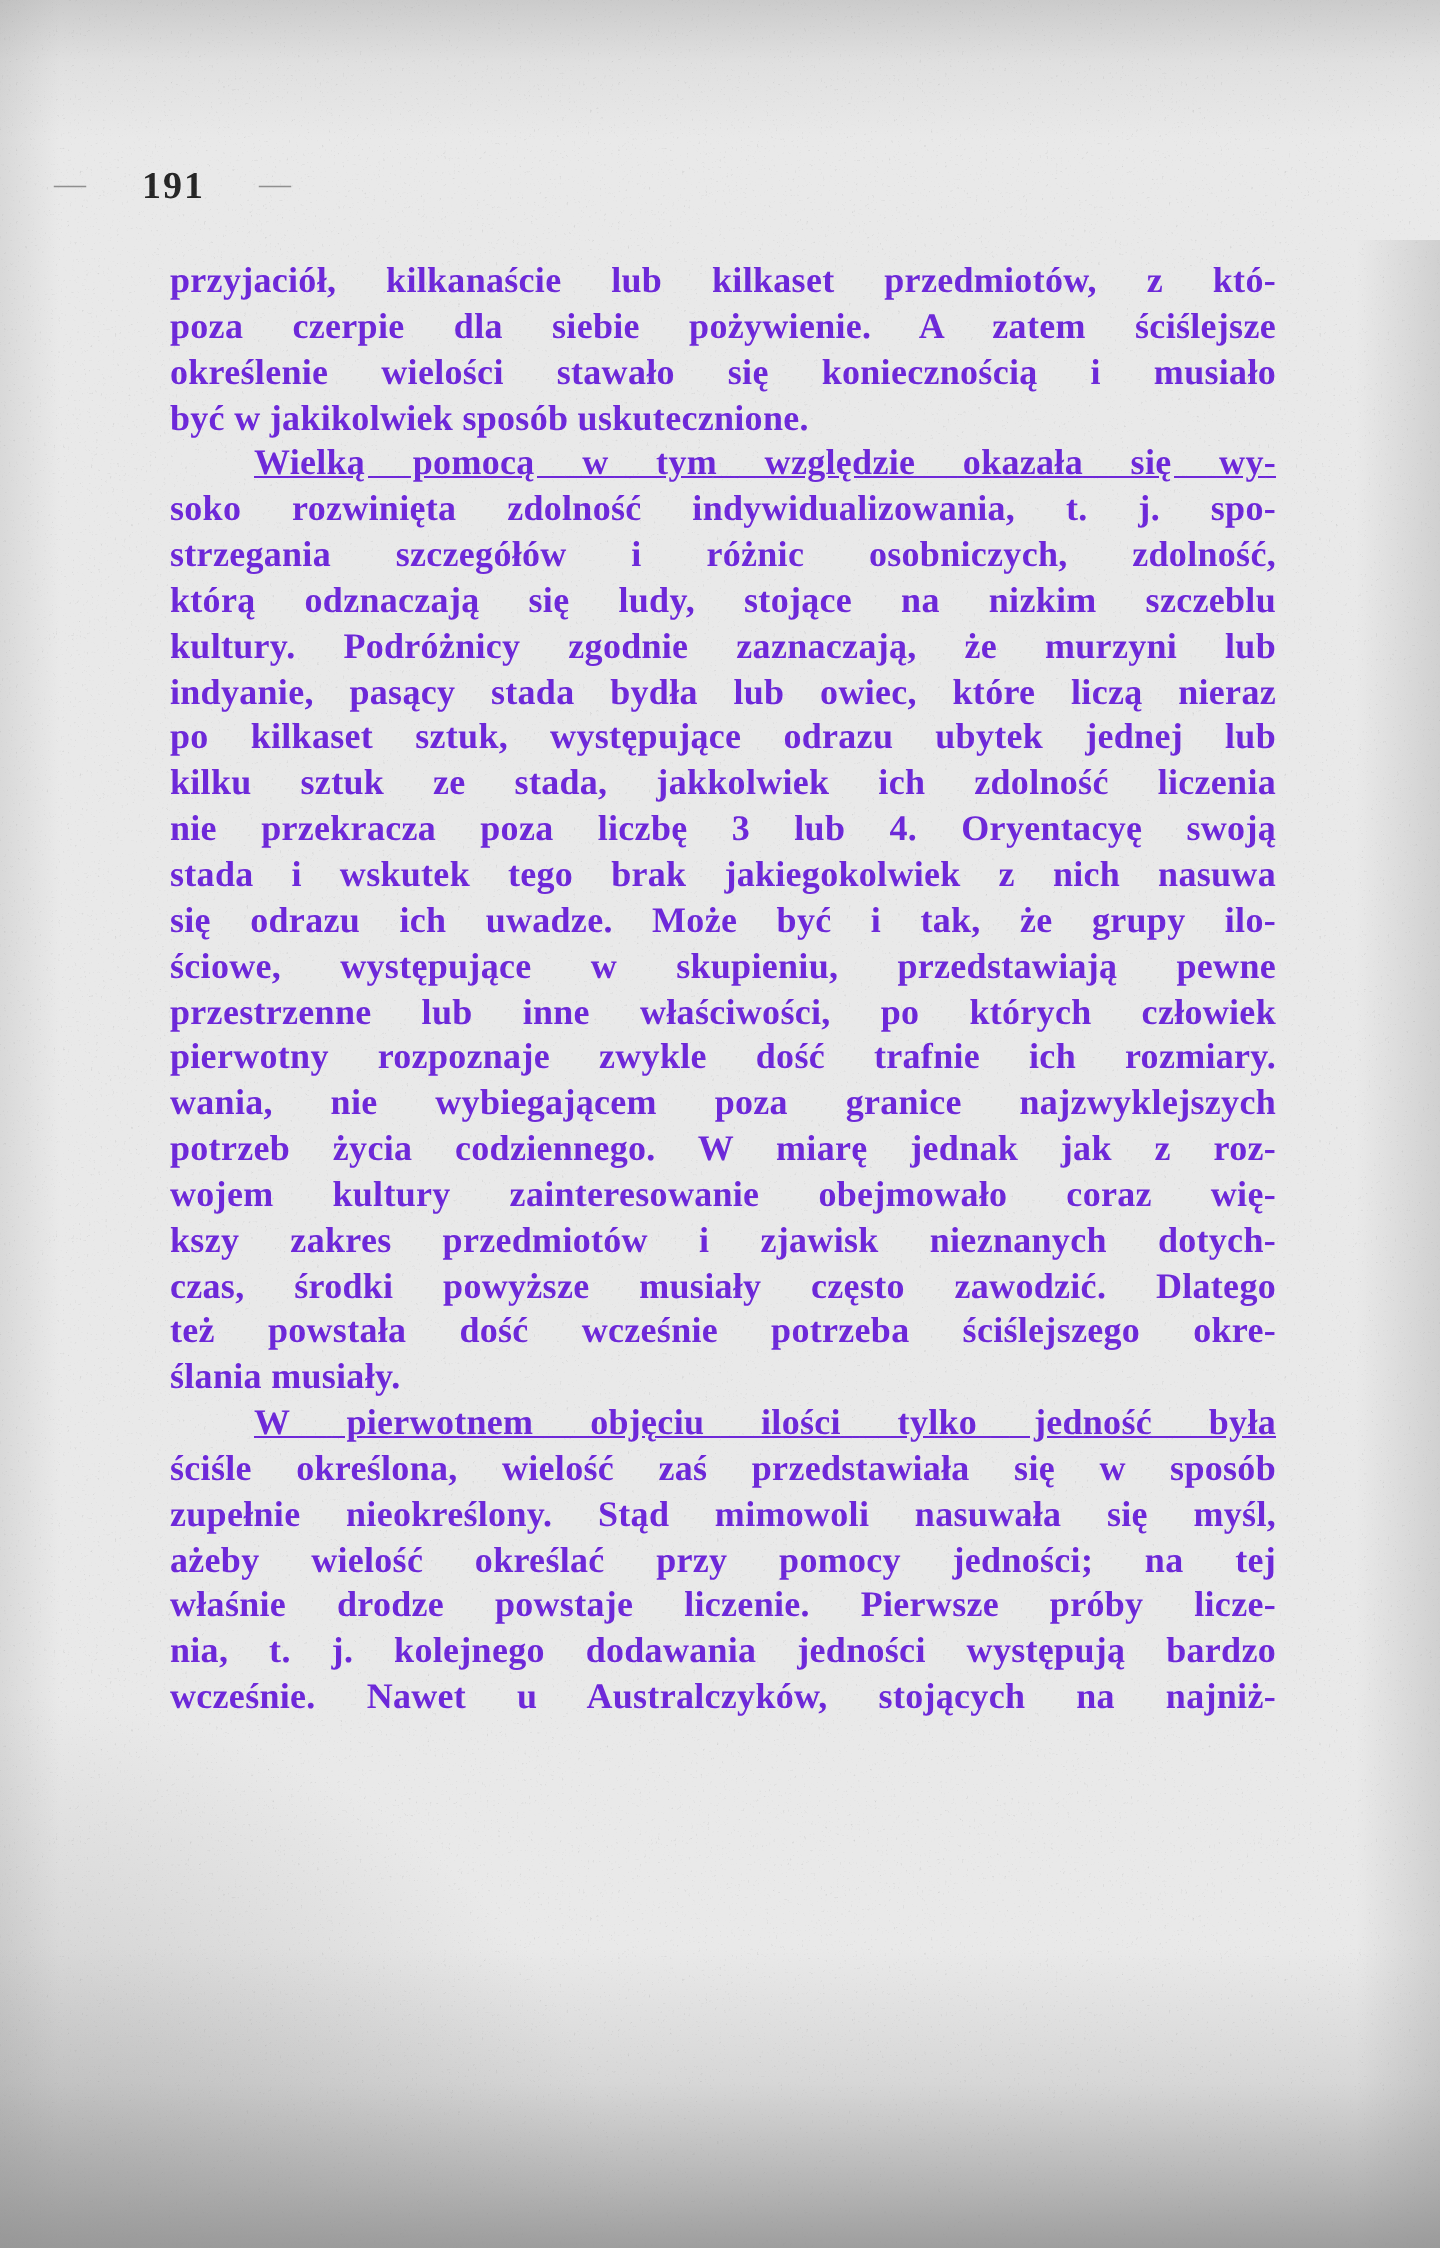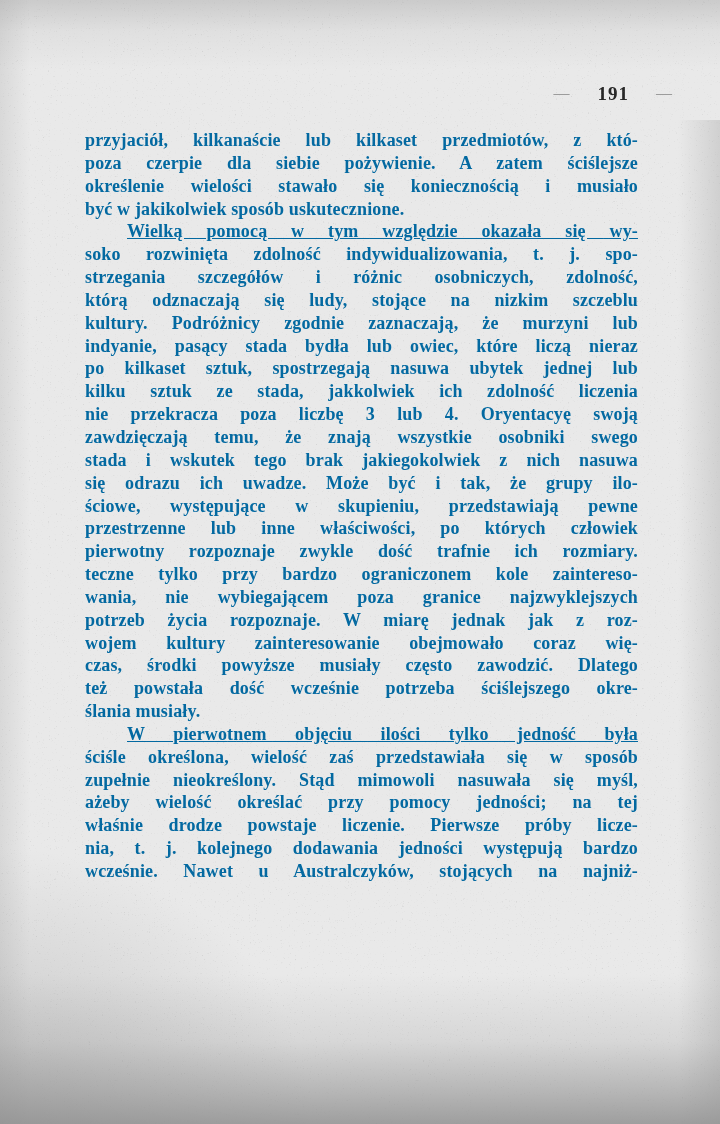--- a/index.html
+++ b/index.html
@@ -48,46 +48,45 @@
     position: absolute; top: 0; left: 0; width: 30px; height: 1124px;
     background: linear-gradient(to right, rgba(150,150,150,0.20), rgba(150,150,150,0) 100%);
     pointer-events: none;
   }
 
   
   .header {
     position: absolute;
     top: 83px; left: 0;
     width: 700px;
-    text-align: right;
+    text-align: left;
     font-size: 19px;
     font-weight: bold;
     color: #262626;
     letter-spacing: 1px;
-    padding-left: 40px;
   }
   .header .dash {
     color: #8f8f8f;
     font-weight: normal;
     margin: 0 27px;
     position: relative;
     top: -2px;
     font-size: 16px;
   }
 
   
   .page-text {
     position: absolute;
     left: 85px;
     top: 129px;
     width: 553px;
     font-size: 18px;
     line-height: 22.85px;
     font-weight: bold;
-    color: #0369a1;
+    color: #6d28d9;
     letter-spacing: 0.15px;
   }
   .line {
     text-align: justify;
     text-align-last: justify;
   }
   .line.indent { text-indent: 42px; text-decoration: underline; }
   .line.last {
     text-align: left;
     text-align-last: left;
@@ -106,33 +105,32 @@
       <div class="line">przyjaciół, kilkanaście lub kilkaset przedmiotów, z któ-</div>
       <div class="line">poza czerpie dla siebie pożywienie. A zatem ściślejsze</div>
       <div class="line">określenie wielości stawało się koniecznością i musiało</div>
       <div class="line last">być w jakikolwiek sposób uskutecznione.</div>
       <div class="line indent">Wielką pomocą w tym względzie okazała się wy-</div>
       <div class="line">soko rozwinięta zdolność indywidualizowania, t. j. spo-</div>
       <div class="line">strzegania szczegółów i różnic osobniczych, zdolność,</div>
       <div class="line">którą odznaczają się ludy, stojące na nizkim szczeblu</div>
       <div class="line">kultury. Podróżnicy zgodnie zaznaczają, że murzyni lub</div>
       <div class="line">indyanie, pasący stada bydła lub owiec, które liczą nieraz</div>
-      <div class="line">po kilkaset sztuk, spostrzegają nasuwa ubytek jednej lub</div>
+      <div class="line">po kilkaset sztuk, występujące odrazu ubytek jednej lub</div>
       <div class="line">kilku sztuk ze stada, jakkolwiek ich zdolność liczenia</div>
       <div class="line">nie przekracza poza liczbę 3 lub 4. Oryentacyę swoją</div>
-      <div class="line">zawdzięczają temu, że znają wszystkie osobniki swego</div>
       <div class="line">stada i wskutek tego brak jakiegokolwiek z nich nasuwa</div>
       <div class="line">się odrazu ich uwadze. Może być i tak, że grupy ilo-</div>
       <div class="line">ściowe, występujące w skupieniu, przedstawiają pewne</div>
       <div class="line">przestrzenne lub inne właściwości, po których człowiek</div>
       <div class="line">pierwotny rozpoznaje zwykle dość trafnie ich rozmiary.</div>
-      <div class="line">teczne tylko przy bardzo ograniczonem kole zaintereso-</div>
       <div class="line">wania, nie wybiegającem poza granice najzwyklejszych</div>
-      <div class="line">potrzeb życia rozpoznaje. W miarę jednak jak z roz-</div>
+      <div class="line">potrzeb życia codziennego. W miarę jednak jak z roz-</div>
       <div class="line">wojem kultury zainteresowanie obejmowało coraz wię-</div>
+      <div class="line">kszy zakres przedmiotów i zjawisk nieznanych dotych-</div>
       <div class="line">czas, środki powyższe musiały często zawodzić. Dlatego</div>
       <div class="line">też powstała dość wcześnie potrzeba ściślejszego okre-</div>
       <div class="line last">ślania musiały.</div>
       <div class="line indent">W pierwotnem objęciu ilości tylko jedność była</div>
       <div class="line">ściśle określona, wielość zaś przedstawiała się w sposób</div>
       <div class="line">zupełnie nieokreślony. Stąd mimowoli nasuwała się myśl,</div>
       <div class="line">ażeby wielość określać przy pomocy jedności; na tej</div>
       <div class="line">właśnie drodze powstaje liczenie. Pierwsze próby licze-</div>
       <div class="line">nia, t. j. kolejnego dodawania jedności występują bardzo</div>
       <div class="line">wcześnie. Nawet u Australczyków, stojących na najniż-</div>

